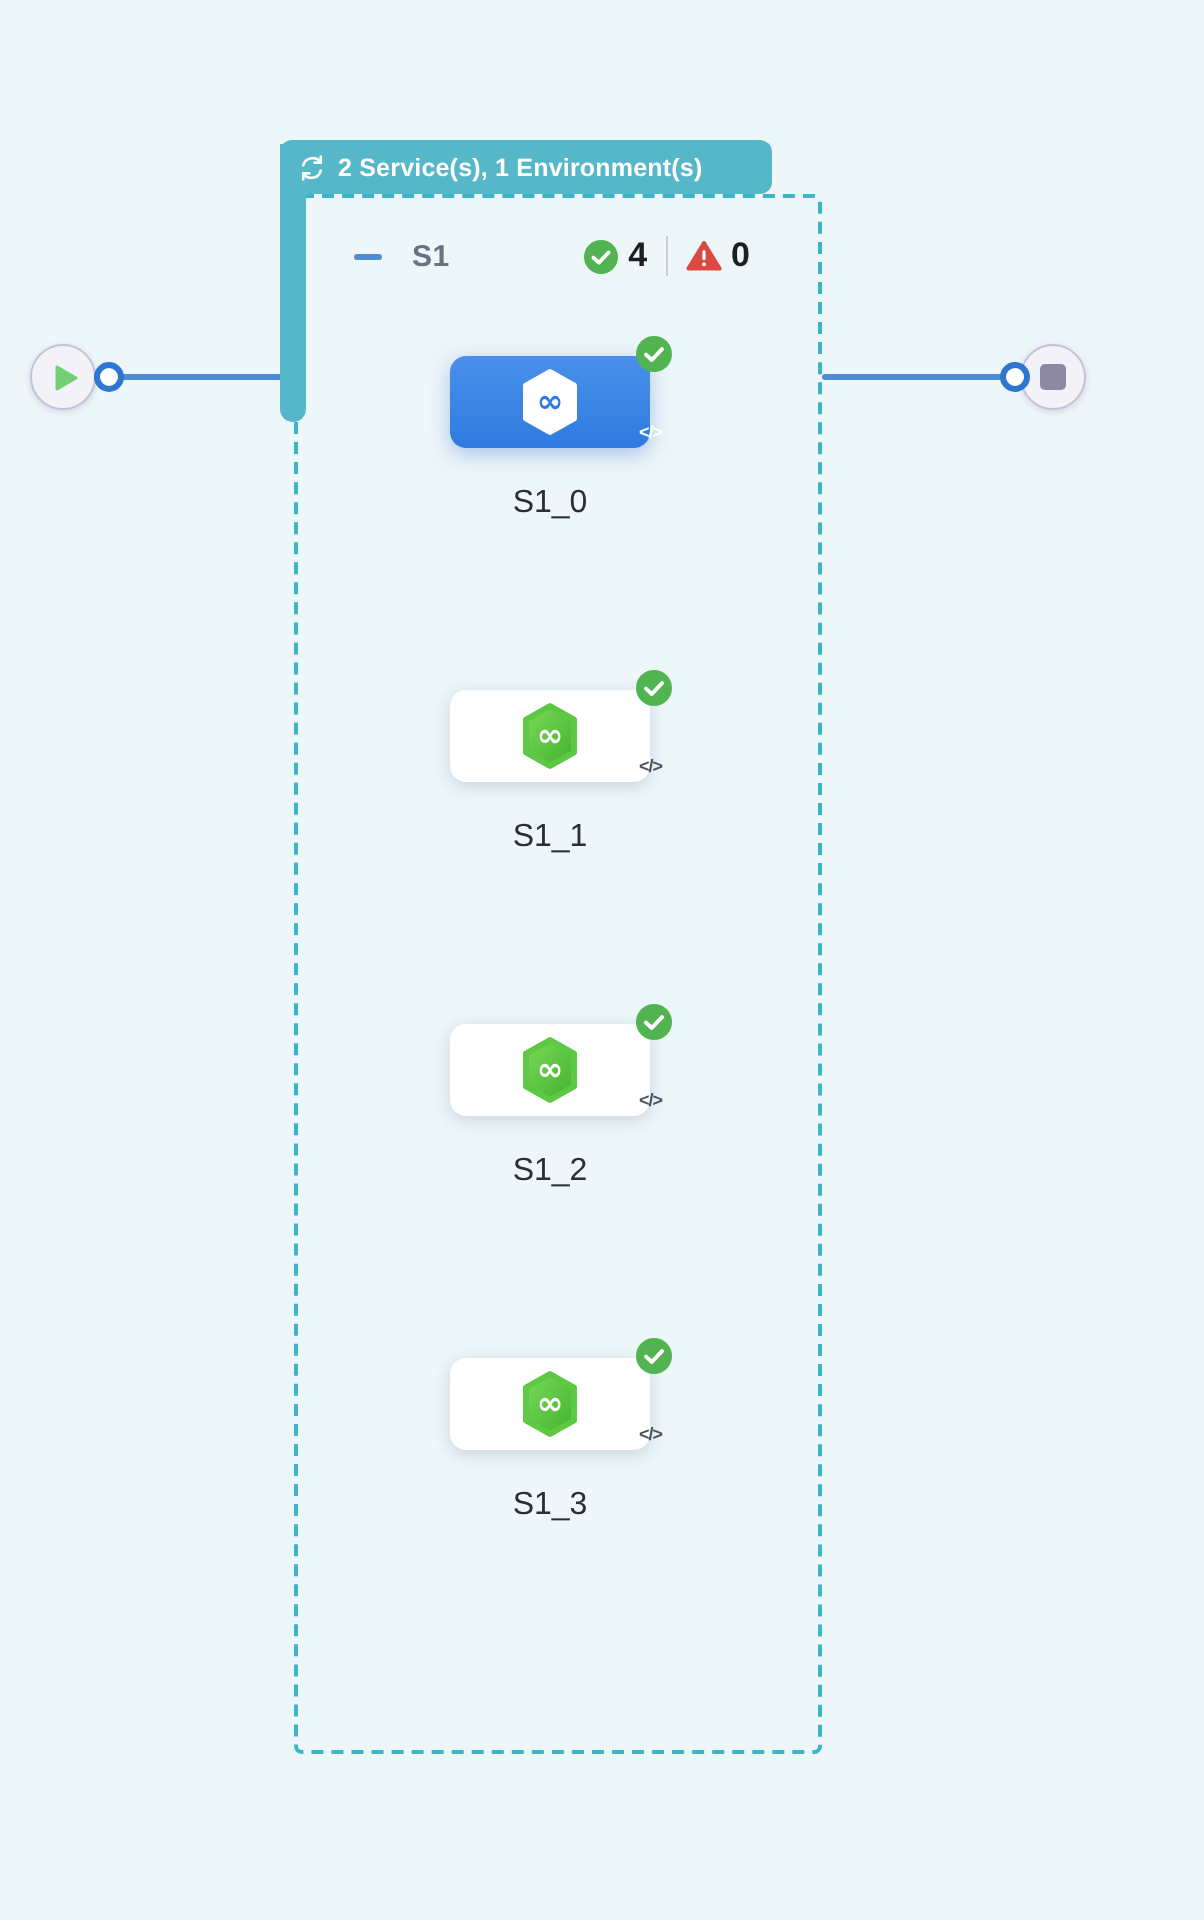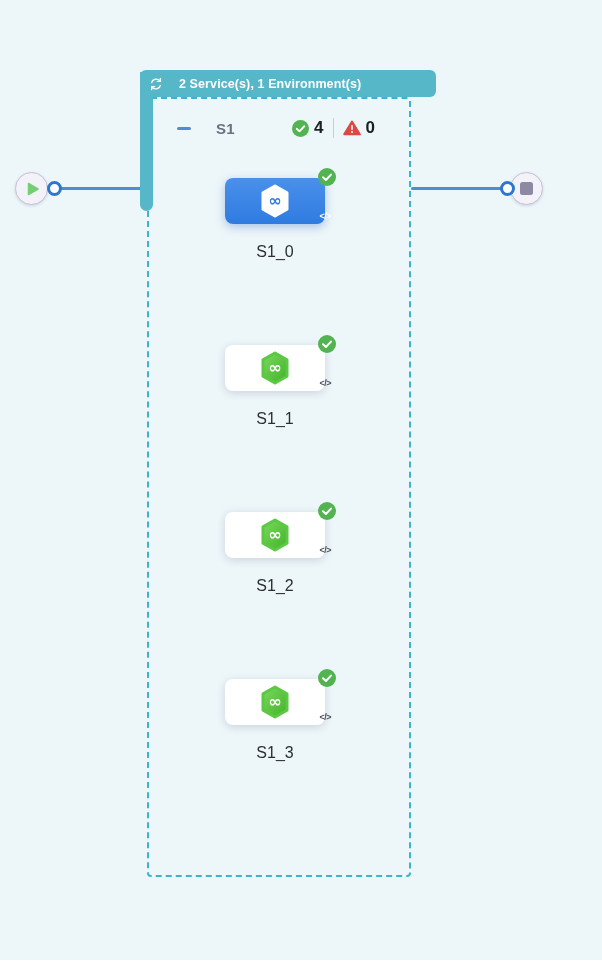--- a/index.html
+++ b/index.html
@@ -28,42 +28,42 @@
     background:#F4F2F9; border:1px solid #C6C1D8;
     box-shadow:0 1px 3px rgba(80,70,120,.18);
     display:flex; align-items:center; justify-content:center; z-index:2;
   }
   .terminal.start { left:15px;  top:172px; }
   .terminal.end   { left:510px; top:172px; }
   .stop-square { width:13px; height:13px; background:#8D89A3; border-radius:2.5px; }
 
   
   .loop-tab {
-    position:absolute; left:140px; top:70px; width:296px; height:27px;
+    position:absolute; left:140px; top:70px; width:246px; height:27px;
     background:#55B7C8; border-radius:6px; z-index:4;
-    display:flex; align-items:center; gap:16px; padding:0 9px;
+    display:flex; align-items:center; gap:6px; padding:0 9px;
     color:#ffffff; white-space:nowrap;
   }
   .loop-tab-label { font-size:12.5px; font-weight:600; letter-spacing:.1px; }
   .side-bar {
     position:absolute; left:140px; top:72px; width:13px; height:139px;
     background:#55B7C8; border-radius:0 0 7px 7px; z-index:3;
   }
 
   
   .stage-box {
     position:absolute; left:147px; top:97px; width:264px; height:780px;
     border:2px dashed #3CB5CB; border-radius:4px; z-index:2;
   }
   .stage-header {
     position:absolute; top:19px; left:28px; right:34px;
     display:flex; align-items:center;
   }
   .minus-icon { width:14px; height:3px; background:#4C8DD6; border-radius:2px; }
-  .stage-name { margin-left:25px; font-size:15px; font-weight:600; color:#6A7280; letter-spacing:.3px; }
+  .stage-name { margin-left:15px; font-size:15px; font-weight:600; color:#6A7280; letter-spacing:.3px; }
   .counts { margin-left:auto; display:flex; align-items:center; gap:5px; }
   .count-num { font-size:17px; font-weight:600; color:#1D2023; }
   .count-divider { width:1px; height:20px; background:#C9CED6; margin:0 4px; }
 
   
   .node { position:absolute; left:76px; width:100px; text-align:center; }
   .node-0 { top:79px; }  .node-1 { top:246px; }
   .node-2 { top:413px; } .node-3 { top:580px; }
   .card {
     position:relative; width:100px; height:46px; border-radius:8px;

